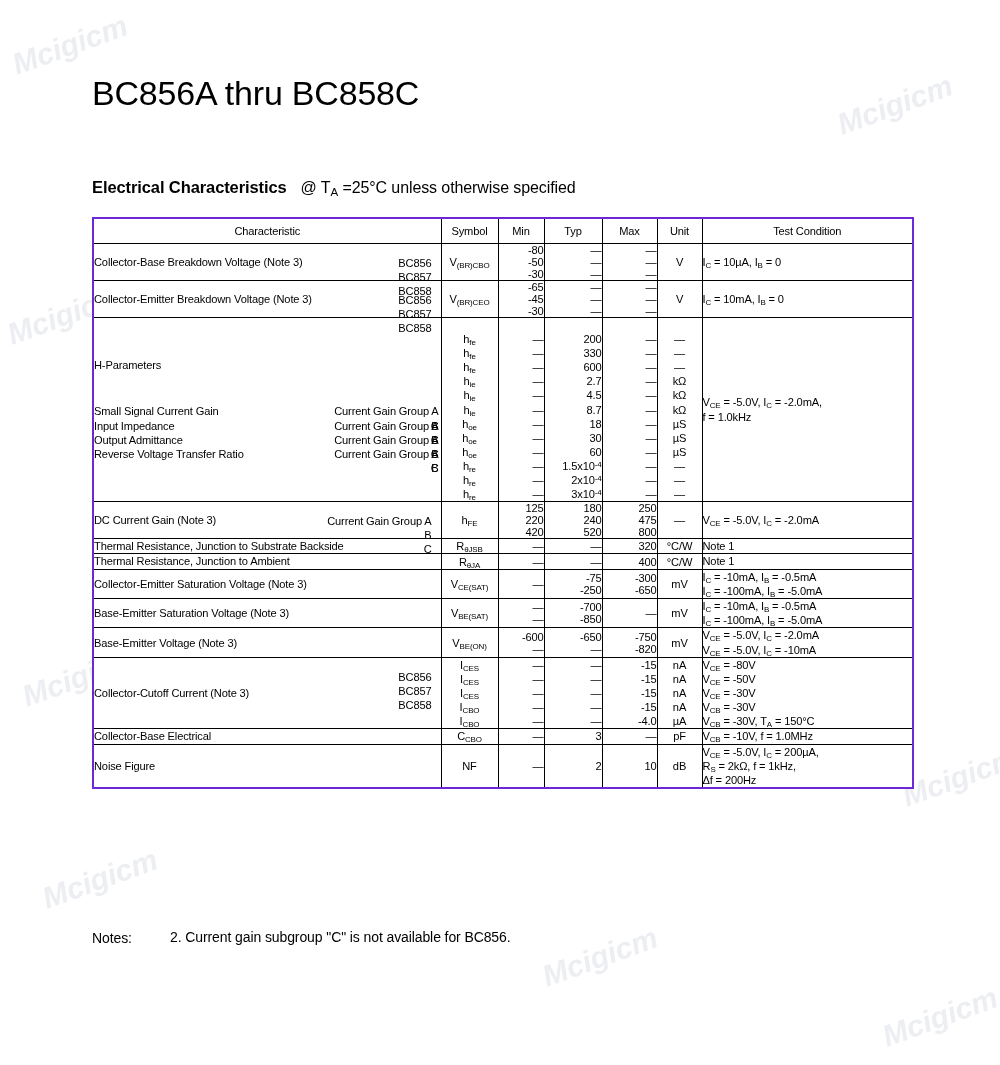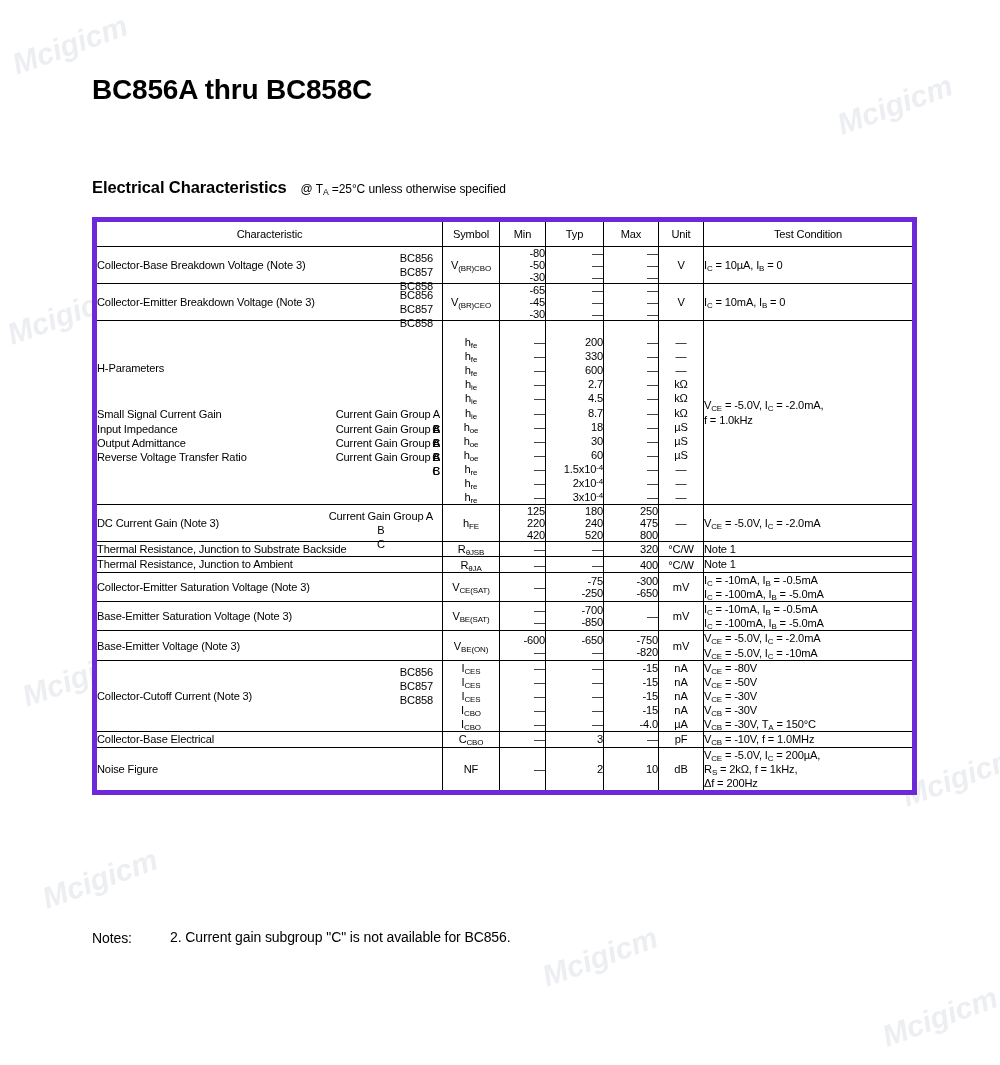--- a/index.html
+++ b/index.html
@@ -23,43 +23,43 @@
     transform:rotate(-20deg);
     user-select:none;
     white-space:nowrap;
     pointer-events:none;
     z-index:0;
   }
 
   
   .doc-title{
     position:absolute;left:92px;top:74px;
-    font-size:28px;font-weight:bold;letter-spacing:-0.2px;
+    font-size:34px;font-weight:normal;letter-spacing:-0.2px;
     z-index:2;
   }
   .sec-head{
     position:absolute;left:92px;top:178px;
     z-index:2;white-space:nowrap;
   }
   .sec-head .sec-title{
     font-size:16.5px;font-weight:bold;letter-spacing:-0.1px;
   }
   .sec-head .sec-sub{
-    font-size:12px;margin-left:14px;letter-spacing:-0.1px;
+    font-size:16px;margin-left:14px;letter-spacing:-0.1px;
   }
   sub{font-size:0.72em;line-height:0;vertical-align:-0.28em;}
   sup{font-size:0.72em;line-height:0;vertical-align:0.42em;}
 
   
   .tbl-wrap{position:absolute;left:92px;top:217px;width:820px;z-index:2;}
   table.ec{
     border-collapse:collapse;
     width:820px;
     table-layout:fixed;
-    border:5px solid #6d28d9;
+    border:2px solid #6d28d9;
     background:#fff;
   }
   table.ec td, table.ec th{
     border:1px solid #000;
     padding:0;
     vertical-align:middle;
     font-size:11.1px;
     font-weight:normal;
     letter-spacing:-0.15px;
   }
@@ -74,21 +74,21 @@
   col.c-char{width:348px;}
   col.c-sym{width:57px;}
   col.c-min{width:46px;}
   col.c-typ{width:58px;}
   col.c-max{width:55px;}
   col.c-unit{width:45px;}
   col.c-test{width:211px;}
 
   
   .char{position:relative;padding:4px 6px 4px 7px;line-height:14.1px;}
-  .char .names{position:absolute;right:9px;top:4px;text-align:center;line-height:14.1px;}
+  .char .names{position:absolute;right:9px;top:12px;text-align:right;line-height:14.1px;}
   .char .names.grp{right:9px;}
 
   .sym{text-align:center;font-size:11.4px;}
   .num{text-align:right;font-size:11.2px;}
   .unit{text-align:center;font-size:11.2px;}
   .test{padding:4px 6px 4px 8px;line-height:14.2px;font-size:11.2px;}
 
   .hp-label{line-height:14.1px;}
   .hp-row{line-height:14.1px;}
 

